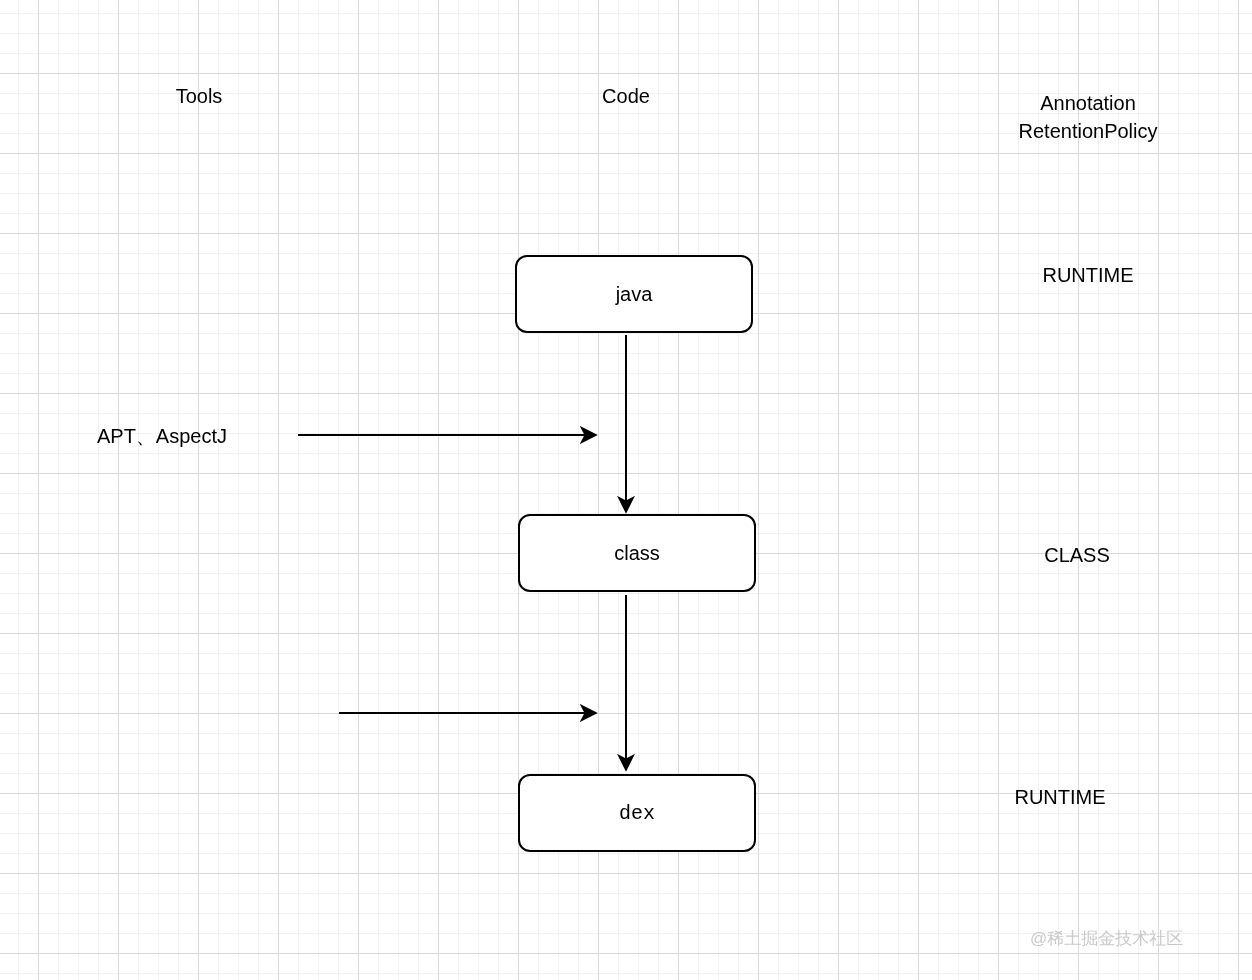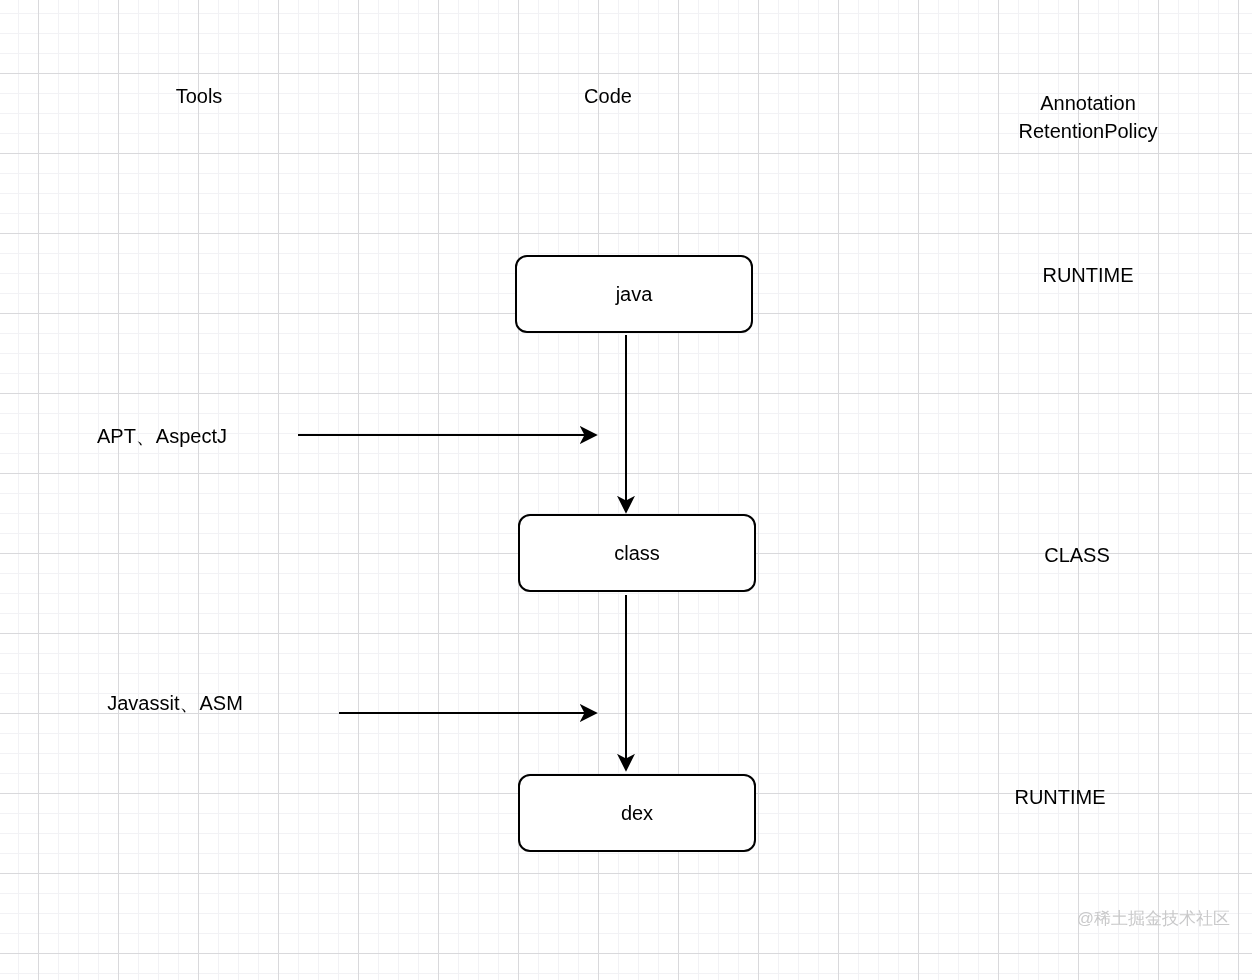--- a/index.html
+++ b/index.html
@@ -38,46 +38,46 @@
     border: 2px solid #000000;
     border-radius: 12px;
     display: flex;
     align-items: center;
     justify-content: center;
     font-size: 20px;
     margin-left: 10px;
   }
   #node-java  { left: 505px; top: 255px; }
   #node-class { left: 508px; top: 514px; }
-  #node-dex   { left: 508px; top: 774px; }
+  #node-dex   { left: 508px; top: 774px; font-family: Liberation Mono, monospace; }
 
   #header-tools      { left: 119px; top: 84px;  width: 160px; }
-  #header-code       { left: 528px; top: 84px;  width: 160px; }
+  #header-code       { left: 546px; top: 84px;  width: 160px; }
   #header-annotation { left: 958px; top: 89px;  width: 260px; }
 
   #label-apt    { left: 52px; top: 424px; width: 220px; }
   #label-gradle { left: 24px; top: 689px; width: 302px; }
 
   #policy-source  { left: 988px; top: 263px; width: 200px; }
   #policy-class   { left: 977px; top: 543px; width: 200px; }
   #policy-runtime { left: 960px; top: 785px; width: 200px; }
 
   .arrows {
     position: absolute;
     left: 0; top: 0;
     width: 1252px;
     height: 980px;
     pointer-events: none;
   }
   .watermark {
     position: absolute;
     left: 1030px;
-    top: 908px;
+    top: 928px;
     width: 200px;
-    text-align: right;
+    text-align: left;
     font-size: 17px;
     line-height: 22px;
     color: #c9c9ca;
     white-space: nowrap;
   }
 </style>
 </head>
 <body>
 
 <div class="canvas">
@@ -106,21 +106,20 @@
   </div>
   <div class="node" id="node-class">
     <span>class</span>
   </div>
   <div class="node" id="node-dex">
     <span>dex</span>
   </div>
 
   <div class="txt" id="label-apt">APT、AspectJ</div>
   <div class="txt multiline" id="label-gradle">
-    <span class="ln">Javassit、ASM</span>
   </div>
 
   <div class="txt" id="policy-source">RUNTIME</div>
   <div class="txt" id="policy-class">CLASS</div>
   <div class="txt" id="policy-runtime">RUNTIME</div>
 
   <div class="watermark">@稀土掘金技术社区</div>
 
 </div>
 

